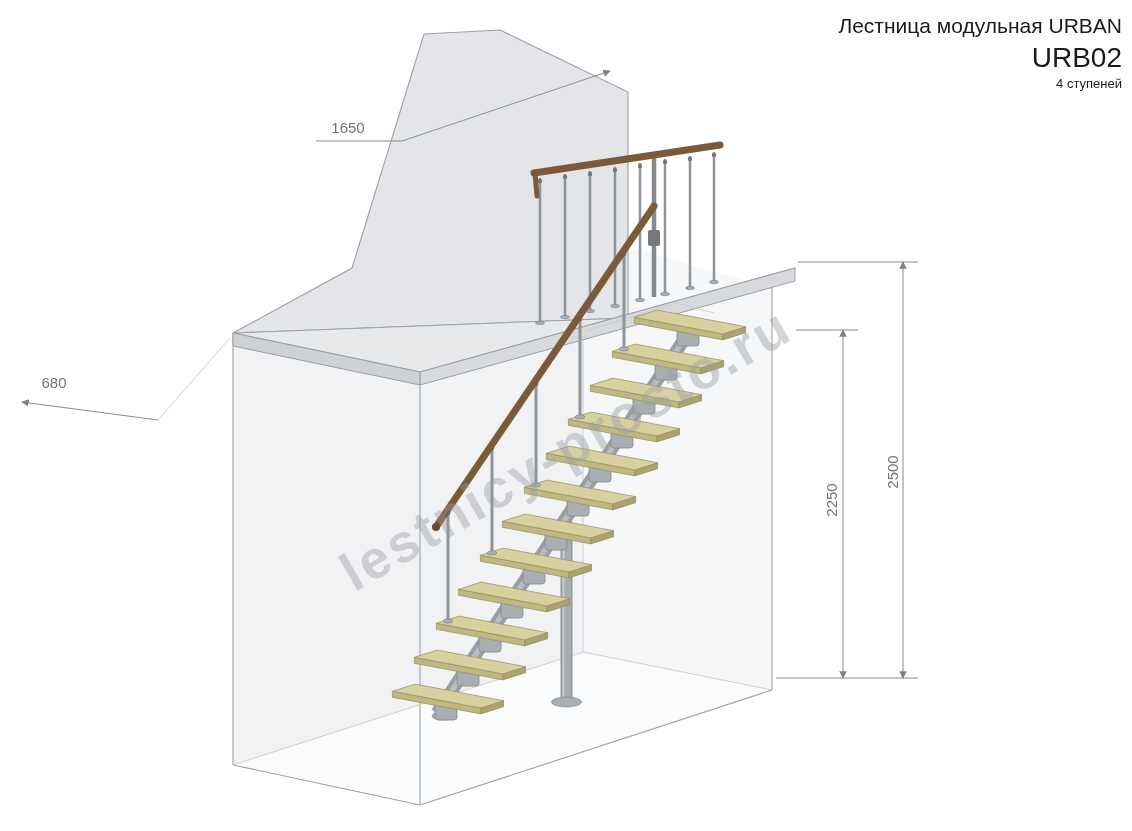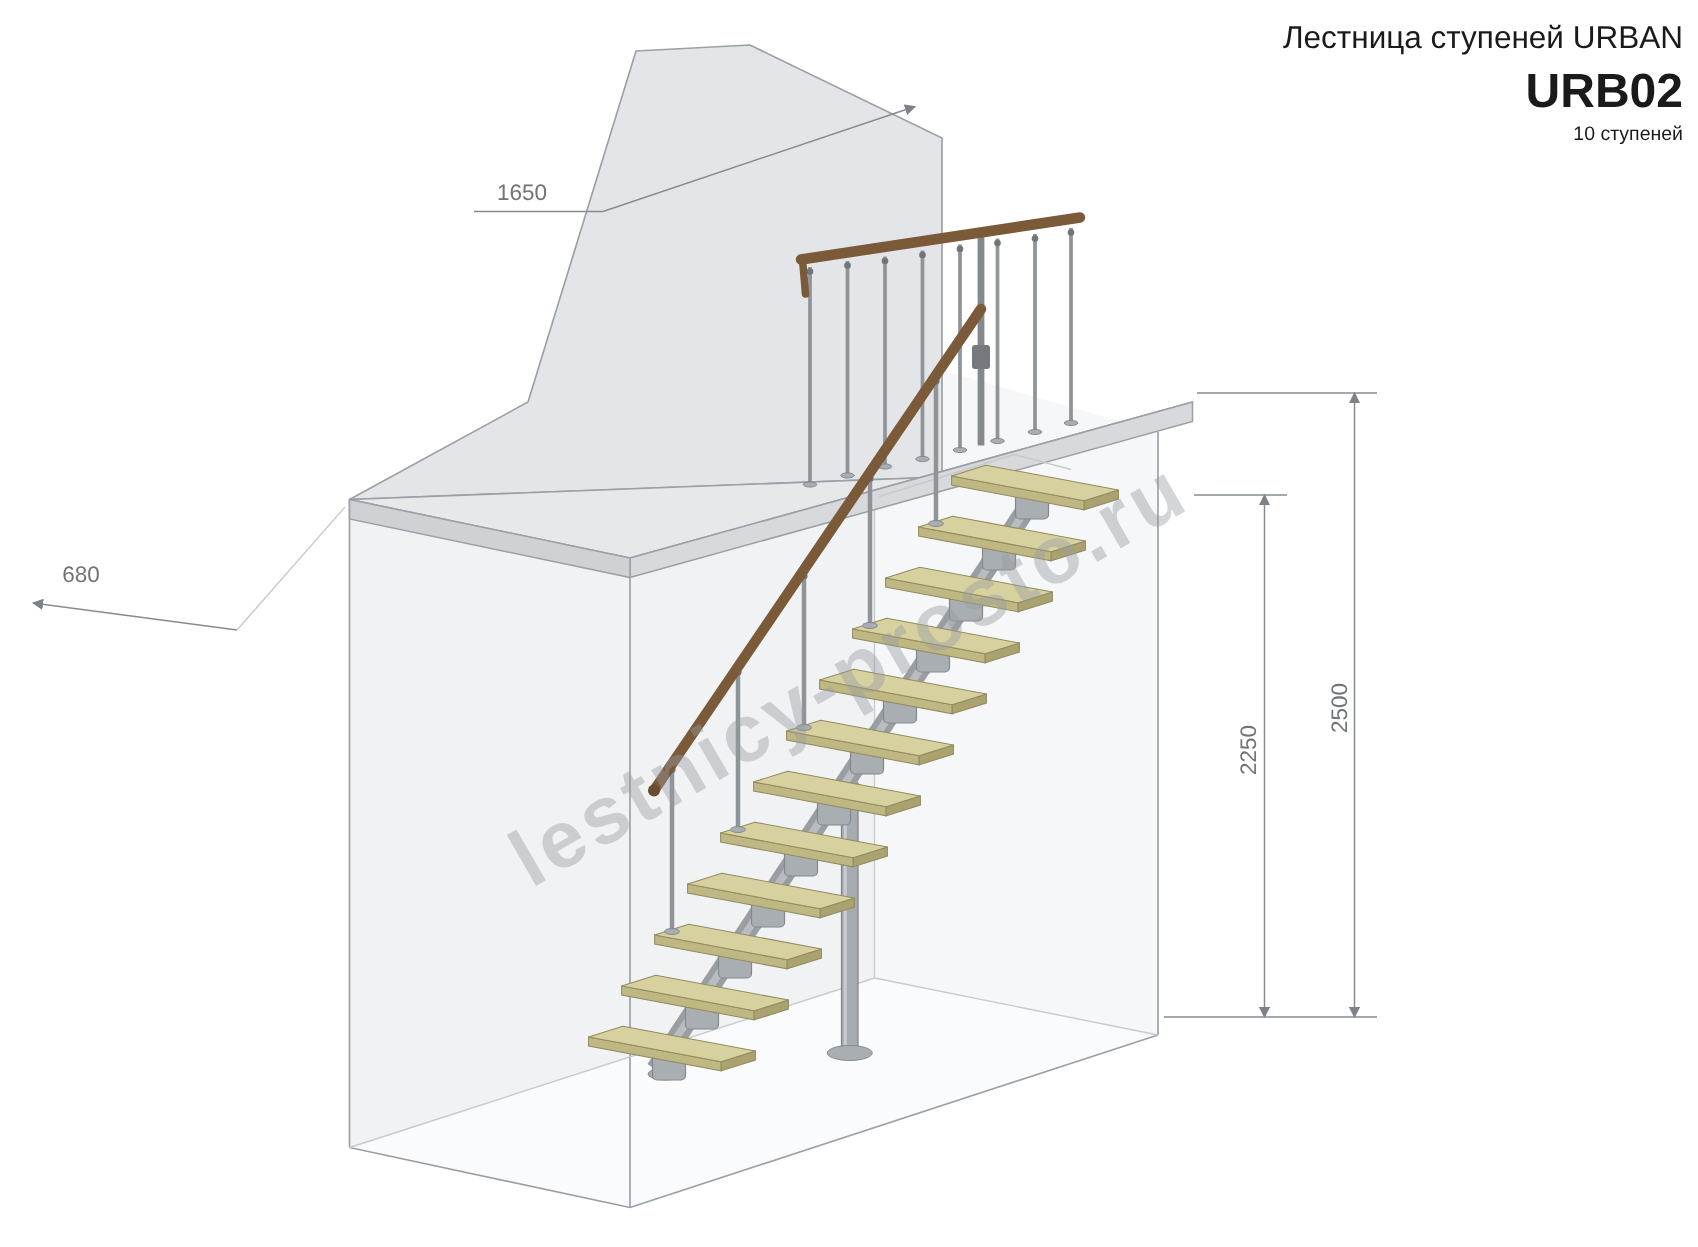--- a/index.html
+++ b/index.html
@@ -24,21 +24,21 @@
   .module{fill:#a9aeb3;stroke:#83888d;stroke-width:0.8;}
   .flange{fill:#a9aeb3;stroke:#7e8388;stroke-width:0.6;}
   .ball{fill:#70757a;stroke:none;}
   .dimline{stroke:#868b90;stroke-width:1;fill:none;}
   text.dim{fill:#6f7478;font-size:15px;font-family:"Liberation Sans",sans-serif;}
   .wm{fill:#979ca1;opacity:0.42;font-weight:bold;font-size:54px;letter-spacing:3px;
       font-family:"Liberation Sans",sans-serif;}
   
   .title-block{position:absolute;top:12px;right:10px;text-align:right;color:#1a1a1a;}
   .tb-line1{font-size:21px;line-height:1.35;}
-  .tb-line2{font-size:32px;font-weight:bold;line-height:1.25;}
+  .tb-line2{font-size:28px;font-weight:normal;line-height:1.25;}
   .tb-line3,.tb-line4{font-size:13px;line-height:1.35;}
 </style>
 </head>
 <body>
 
 <div class="stage">
 
 <svg width="1132" height="831" viewBox="0 0 1132 831">
   <defs>
     <marker id="arr" viewBox="0 0 10 10" refX="9" refY="5" markerWidth="7.5" markerHeight="7.5" orient="auto-start-reverse">
@@ -189,18 +189,18 @@
     </g>
 
     <line x1="436" y1="527" x2="654" y2="206" stroke-width="7" stroke-linecap="round" stroke="#7b5a3a"></line>
     <circle cx="436" cy="527" r="4" fill="#6a4c31"></circle>
   </g>
 
   <text class="wm" transform="translate(575,465) rotate(-30)" text-anchor="middle">lestnicy-prosto.ru</text>
 </svg>
 
 <div class="title-block">
-  <div class="tb-line1">Лестница ступеней URBAN</div>
+  <div class="tb-line1">Лестница модульная URBAN</div>
   <div class="tb-line2">URB02</div>
-  <div class="tb-line4">10 ступеней</div>
+  <div class="tb-line4">4 ступеней</div>
 </div>
 
 </div>
 
 </body></html>

